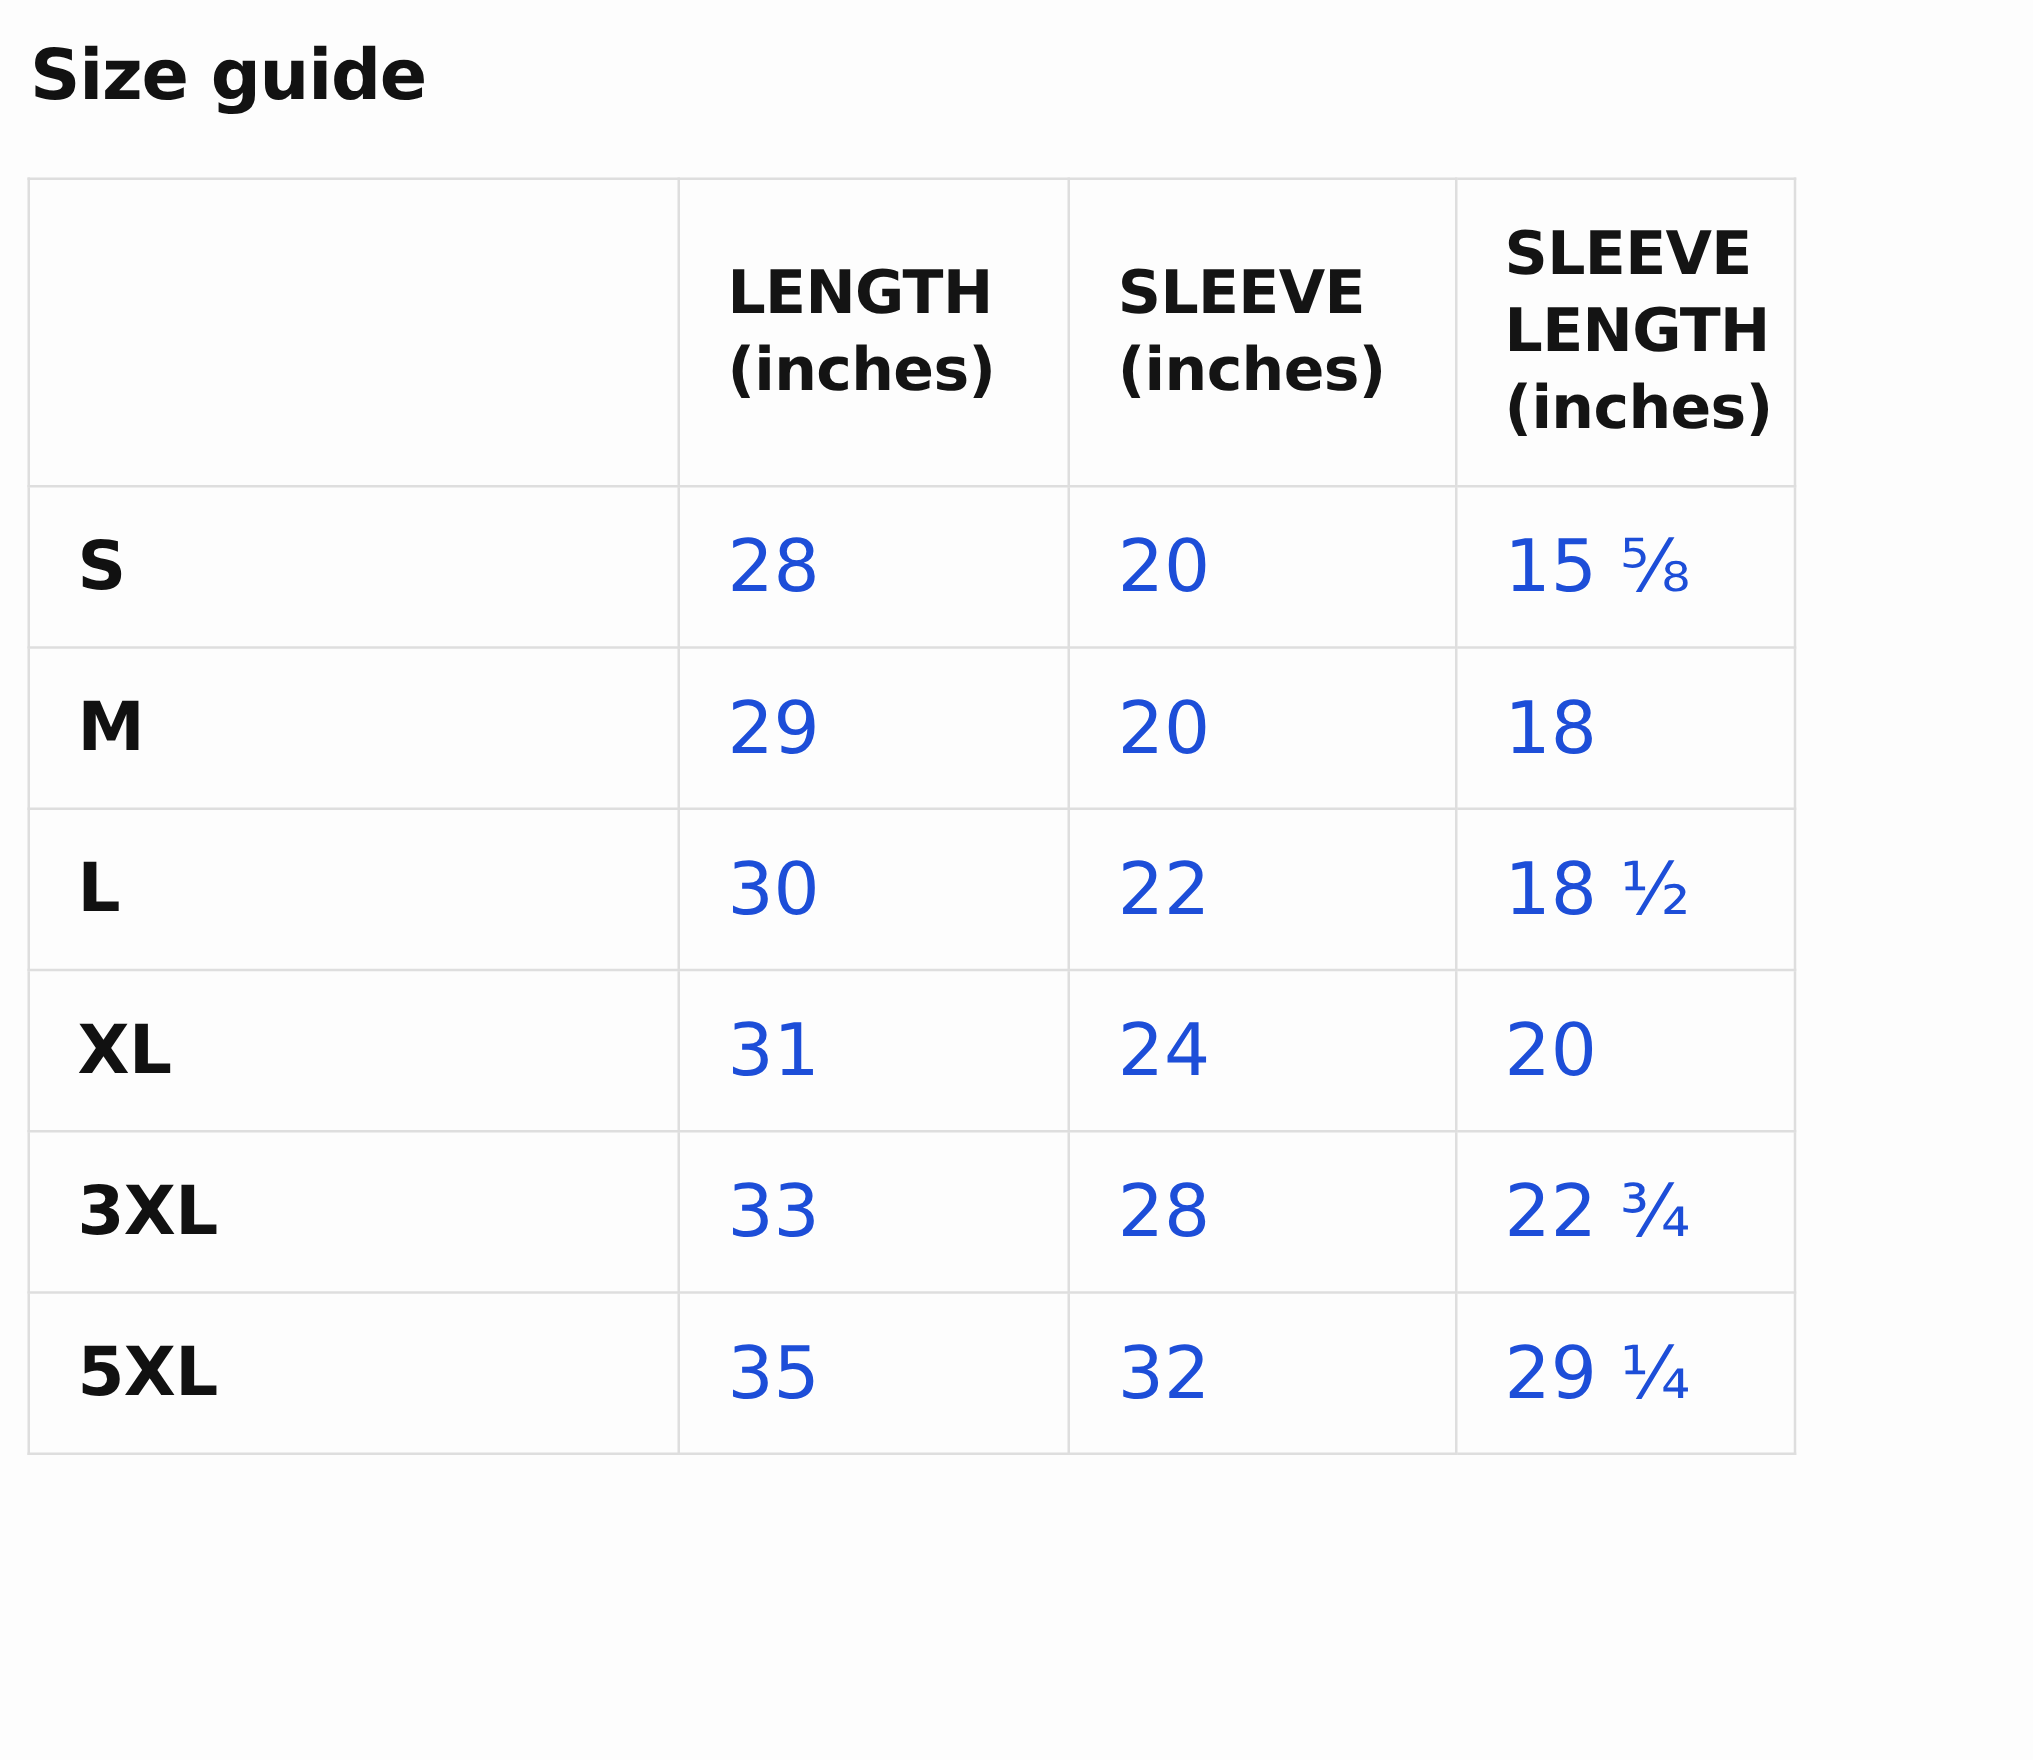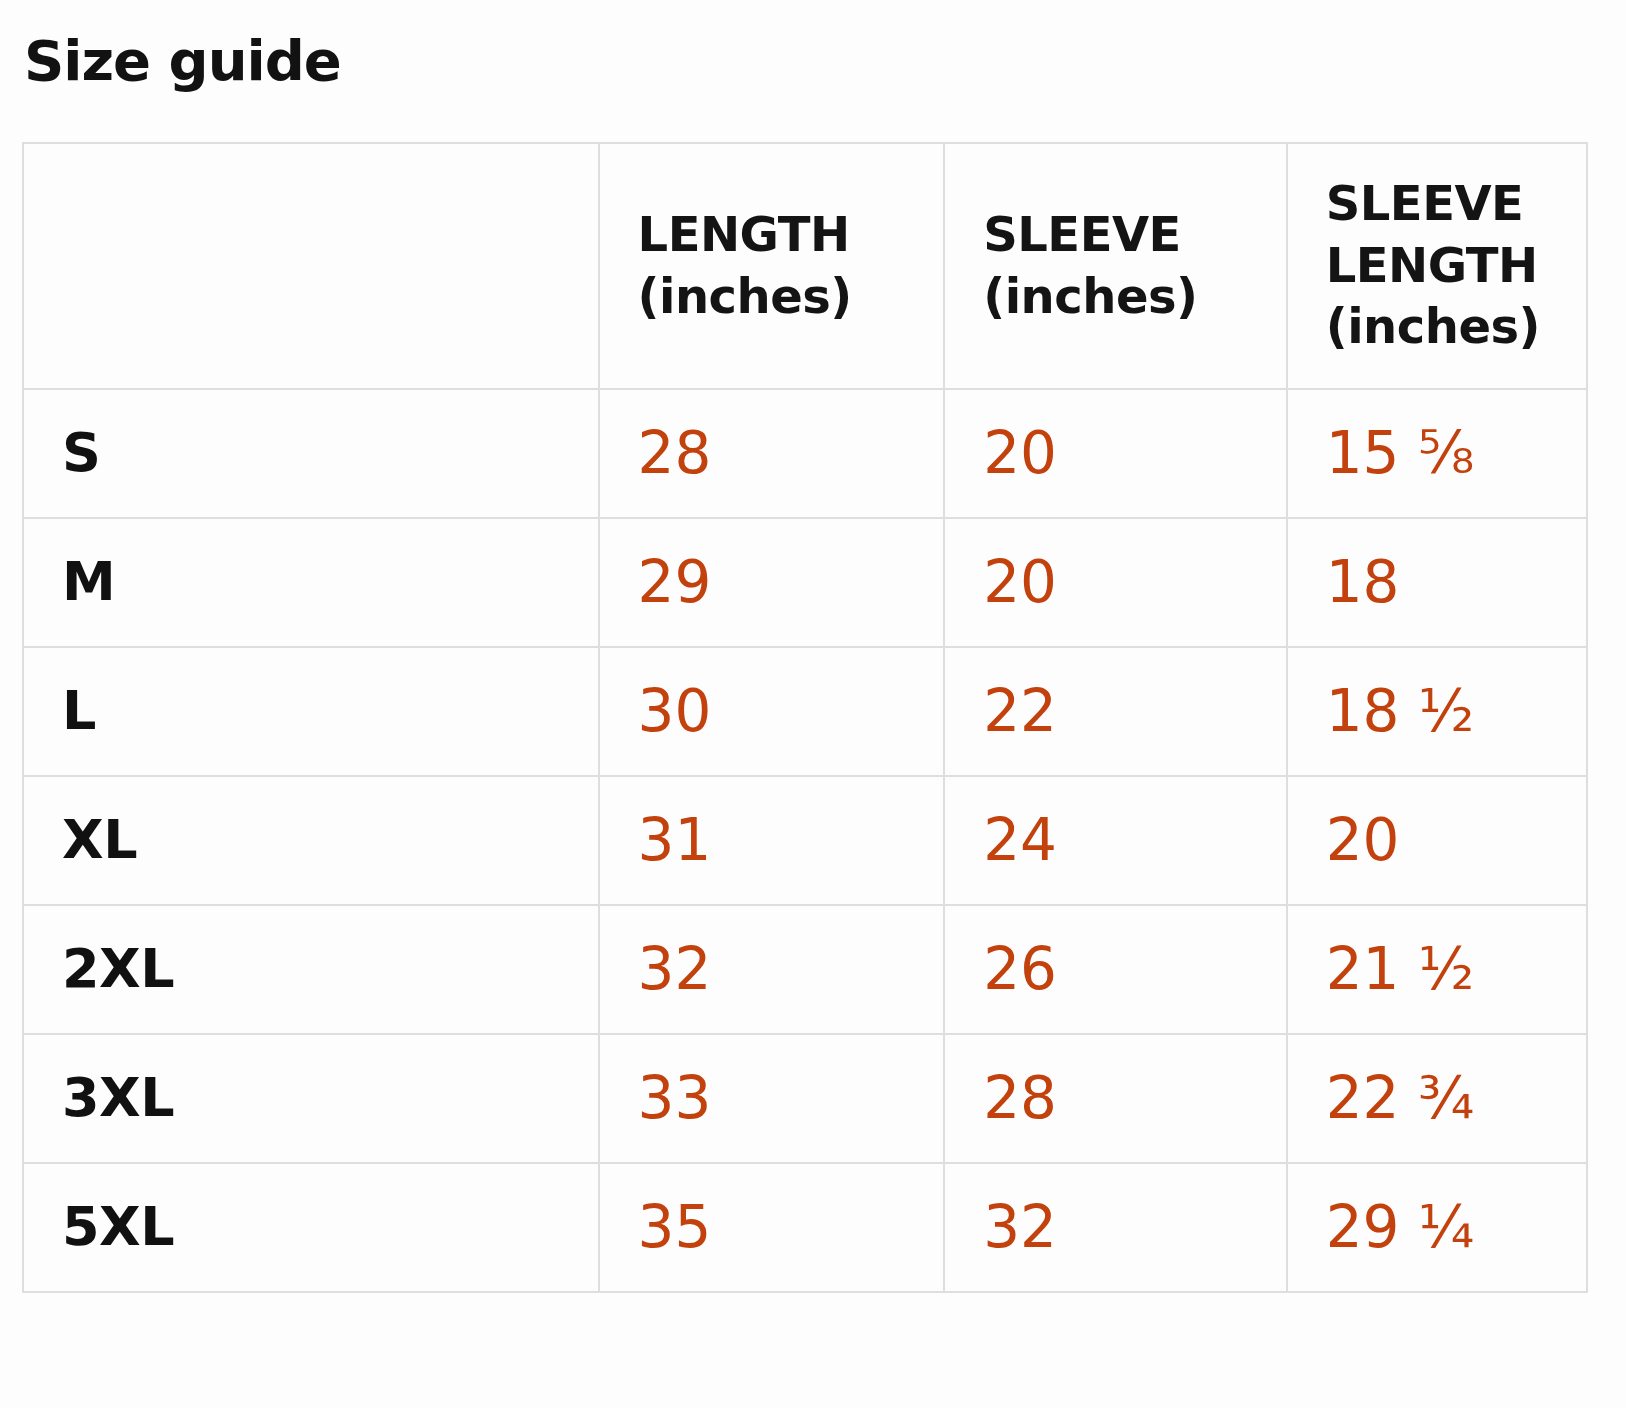--- a/index.html
+++ b/index.html
@@ -20,21 +20,21 @@
     font-size: 56px;
     font-weight: bold;
     letter-spacing: -1px;
     margin: 2px 0 0 2px;
     line-height: 1.1;
     color: #121212;
   }
   table.size-table {
     border-collapse: collapse;
     table-layout: fixed;
-    width: 1566px;
+    width: 1415px;
     margin-top: 50px;
     background: #fdfdfd;
   }
   col.c-size   { width: 36.8%; }
   col.c-length { width: 22.1%; }
   col.c-width  { width: 21.9%; }
   col.c-sleeve { width: 19.2%; }
   .size-table th,
   .size-table td {
     border: 2px solid #dedede;
@@ -49,21 +49,21 @@
     font-weight: bold;
     line-height: 1.28;
     letter-spacing: -0.5px;
     color: #141414;
   }
   .size-table tbody td {
     height: 129px;
     font-size: 58px;
     font-weight: normal;
     line-height: 1;
-    color: #c2410c;
+    color: #1d4ed8;
   }
   .size-table tbody td.size-cell {
     font-size: 54px;
     font-weight: bold;
     color: #111111;
     letter-spacing: -0.5px;
   }
 </style>
 </head>
 <body>
@@ -106,26 +106,20 @@
         <td>22</td>
         <td>18 ½</td>
       </tr>
       <tr>
         <td class="size-cell">XL</td>
         <td>31</td>
         <td>24</td>
         <td>20</td>
       </tr>
       <tr>
-        <td class="size-cell">2XL</td>
-        <td>32</td>
-        <td>26</td>
-        <td>21 ½</td>
-      </tr>
-      <tr>
         <td class="size-cell">3XL</td>
         <td>33</td>
         <td>28</td>
         <td>22 ¾</td>
       </tr>
       <tr>
         <td class="size-cell">5XL</td>
         <td>35</td>
         <td>32</td>
         <td>29 ¼</td>

